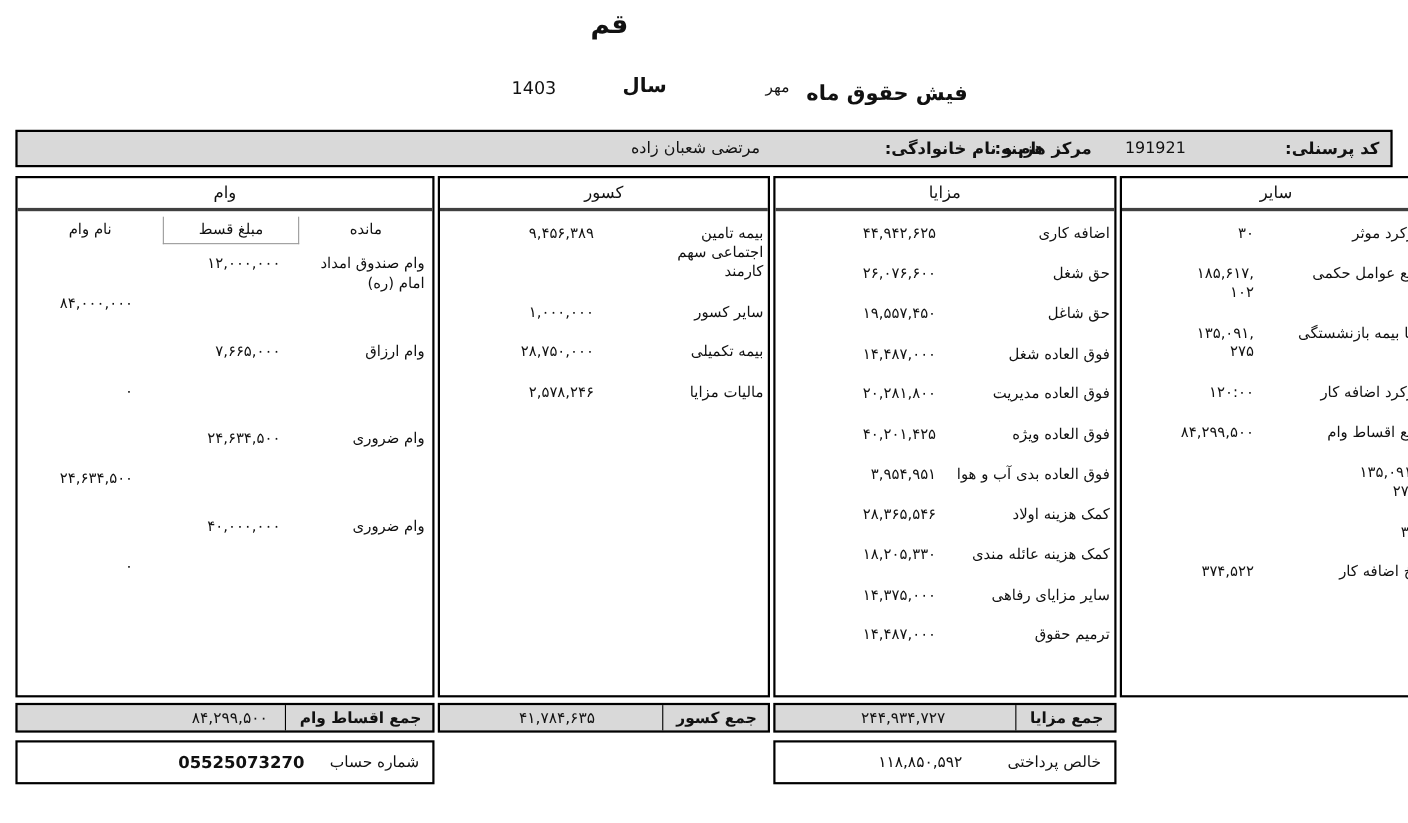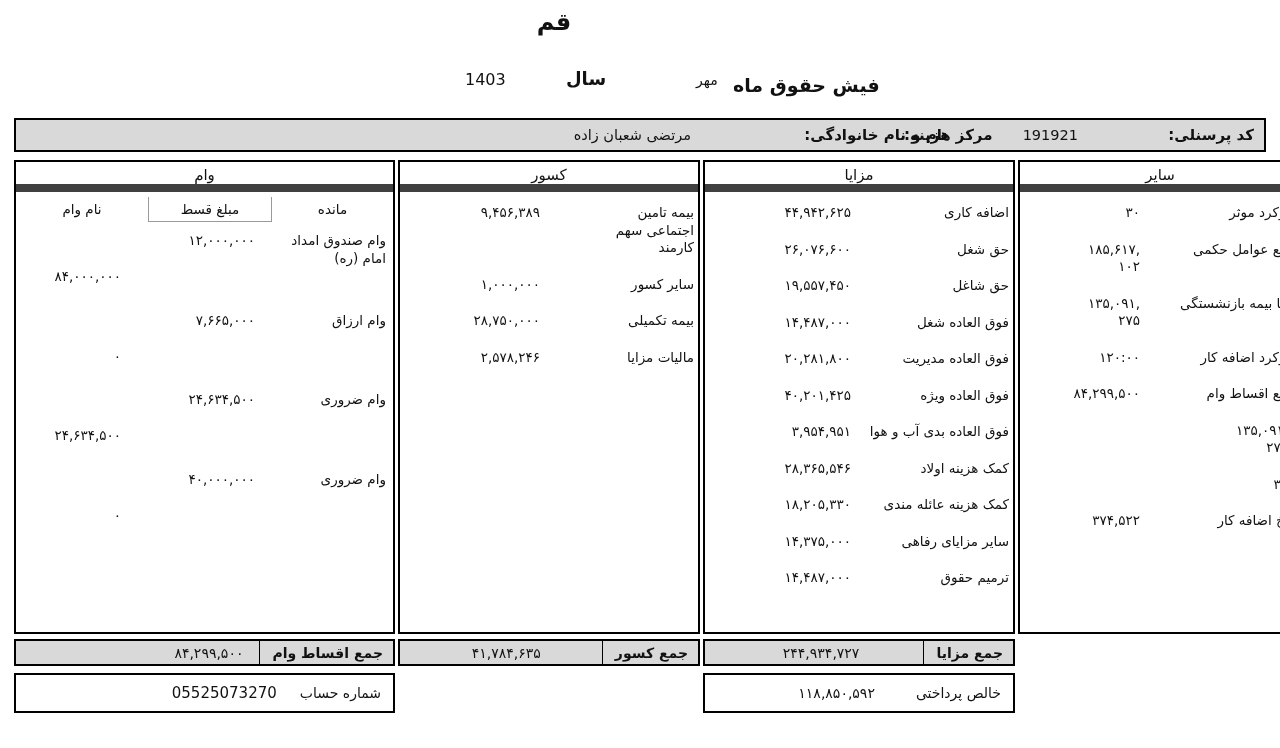--- a/index.html
+++ b/index.html
@@ -35,21 +35,21 @@
   #cost-center-label { left:888px; right:auto; }
 
   
   .box { position:absolute; top:160px; height:474px; border:2px solid #000; background:#fff; }
   #box-loans      { left:14px;  width:381px; }
   #box-deductions { left:398px; width:302px; }
   #box-benefits   { left:703px; width:312px; }
   #box-other      { left:1018px; width:284px; }
   .box-header {
     height:30px; line-height:27px; text-align:center;
-    font-size:15px; border-bottom:8px solid #404040;
+    font-size:15px; border-bottom:3px solid #404040;
   }
   .rows { padding:12px 4px 0 4px; display:flex; flex-direction:column; gap:19px; }
   .prow { display:flex; align-items:flex-start; font-size:13.5px; }
   .prow .lbl { text-align:right; line-height:1.3; padding-left:4px; }
   .prow .val { direction:ltr; text-align:right; white-space:pre-line; line-height:1.3; }
   #box-benefits   .lbl { width:152px; } #box-benefits   .val { width:146px; padding-right:6px; }
   #box-deductions .lbl { width:112px; } #box-deductions .val { width:146px; padding-right:42px; }
   #box-other      .lbl { width:148px; } #box-other      .val { width:88px;  padding-right:8px; }
 
   
@@ -82,21 +82,21 @@
   #total-loans      .total-value { padding-right:16px; }
 
   
   .bottom-box { position:absolute; top:673px; height:40px; border:2px solid #000;
                 display:flex; align-items:center; font-size:14px; background:#fff; }
   #net-pay-box { left:703px; width:312px; }
   #account-box { left:14px;  width:381px; }
   .bottom-label { padding-right:12px; white-space:nowrap; }
   .bottom-value { flex:1; direction:ltr; text-align:right; }
   #net-pay-box .bottom-value { padding-right:41px; }
-  #account-box .bottom-value { padding-right:23px; font-weight:normal; font-size:15px; }
+  #account-box .bottom-value { padding-right:23px; font-weight:bold; font-size:15px; }
 </style>
 </head>
 <body>
 
 <div class="abs" id="city-title">قم</div>
 <span class="abs" id="sub-label">فیش حقوق ماه</span>
 <span class="abs" id="sub-month">مهر</span>
 <span class="abs" id="sub-year-label">سال</span>
 <span class="abs" id="sub-year">1403</span>
 

